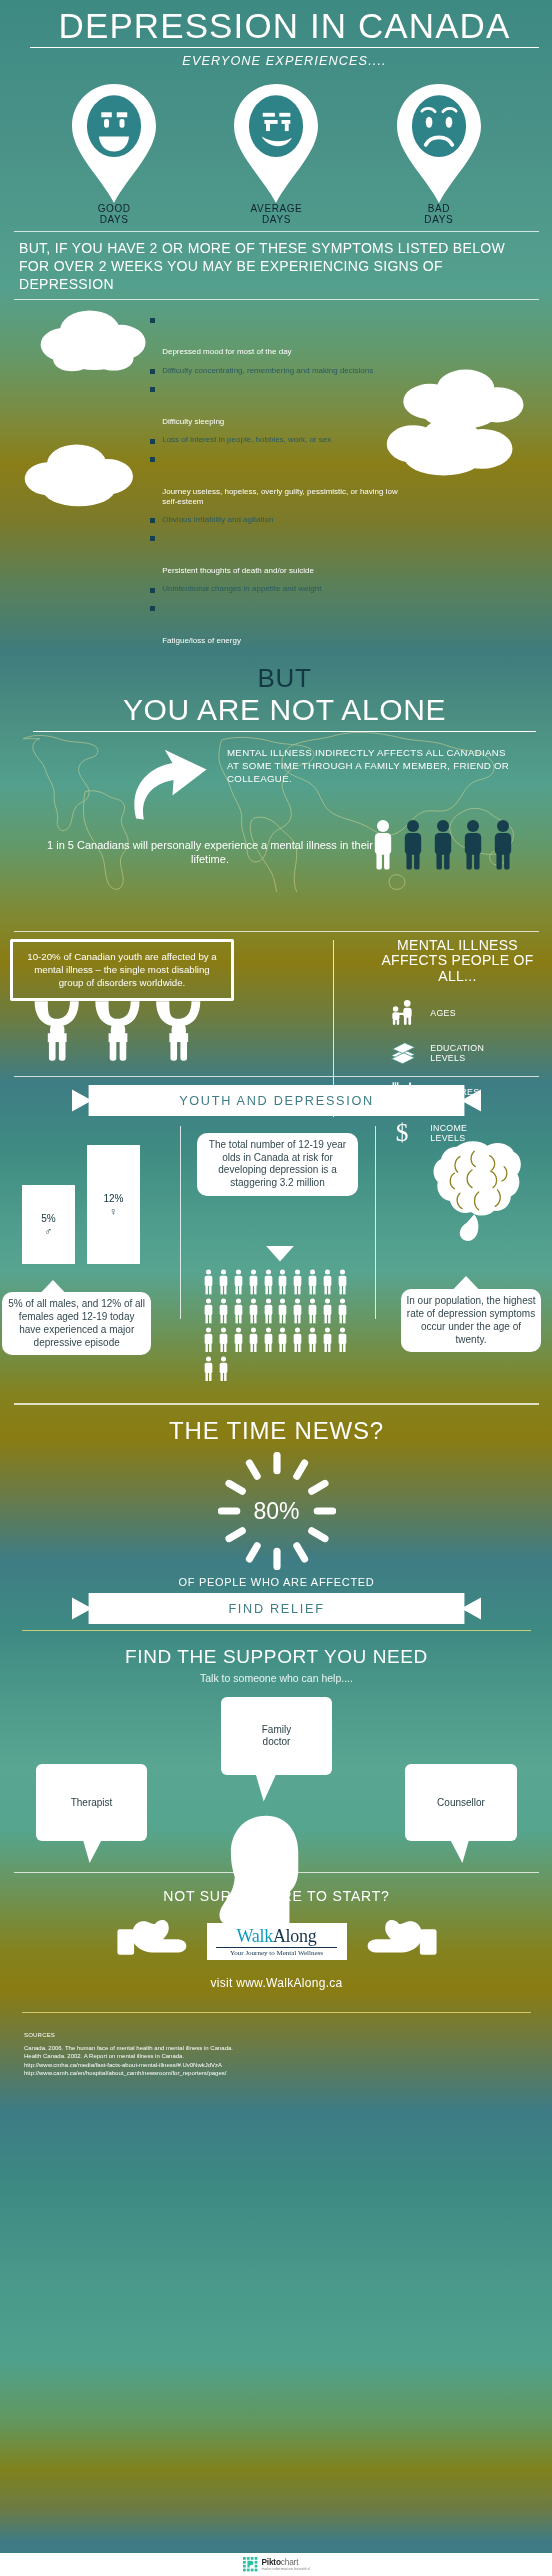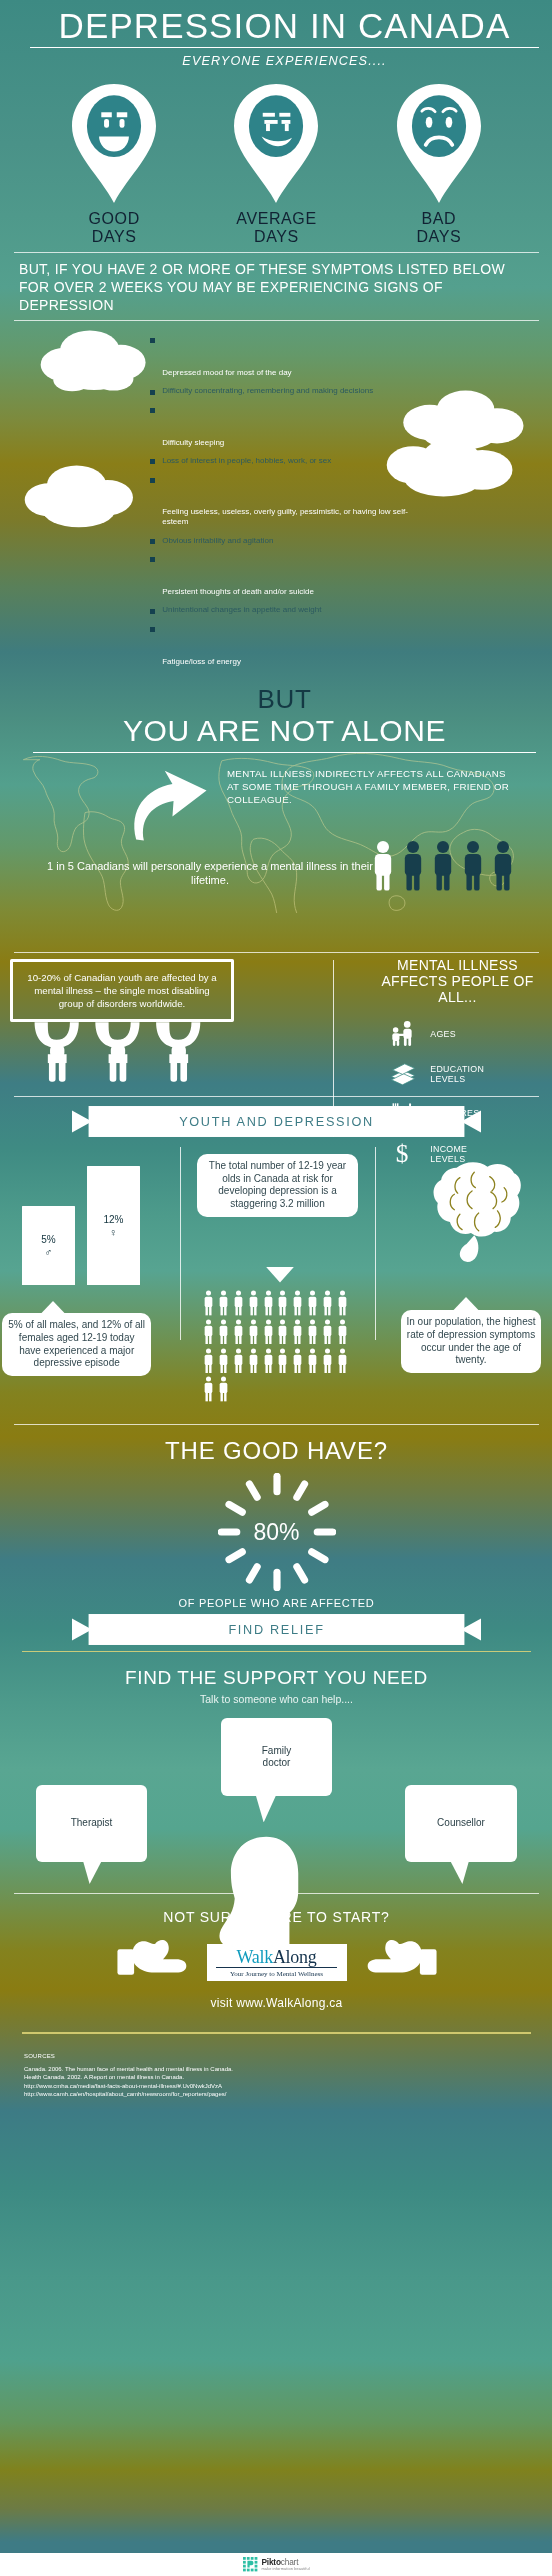--- a/index.html
+++ b/index.html
@@ -77,22 +77,22 @@
     padding-bottom:3.3px;
     font-style:italic;
   }
 
   
   .pins{ display:flex; justify-content:space-around; padding:12px 33px 0; }
   .pin-wrap{ width:111px; text-align:center; }
   .pin{ position:relative; width:84px; height:119px; margin:0 auto; }
   .pin svg{ display:block; }
   .pin-label{
-    font-size:16px; line-height:1.15; letter-spacing:0.6px;
-    color:#123; margin-top:7px;
+    font-size:10px; line-height:1.15; letter-spacing:0.6px;
+    color:#123; margin-top:0;
   }
 
   
   .sym-head{
     font-size:14px; line-height:1.28; letter-spacing:0.3px;
     text-align:left; padding:8px 19px 5px;
   }
   .sym-wrap{ position:relative; padding:14.4px 0 5.5px; min-height:182px; }
   .sym-list{ position:relative; z-index:3; margin-left:150px; width:260px; }
   .sym-item{ display:flex; align-items:flex-start; margin-bottom:8.3px; }
@@ -335,21 +335,21 @@
       <div class="sym-item">
         <span class="bullet"></span>
         <span class="sym-txt light">Difficulty sleeping</span>
       </div>
       <div class="sym-item">
         <span class="bullet"></span>
         <span class="sym-txt dark">Loss of interest in people, hobbies, work, or sex</span>
       </div>
       <div class="sym-item">
         <span class="bullet"></span>
-        <span class="sym-txt light">Feeling useless, useless, overly guilty, pessimistic, or having low self-esteem</span>
+        <span class="sym-txt light">Journey useless, hopeless, overly guilty, pessimistic, or having low self-esteem</span>
       </div>
       <div class="sym-item">
         <span class="bullet"></span>
         <span class="sym-txt dark">Obvious irritability and agitation</span>
       </div>
       <div class="sym-item">
         <span class="bullet"></span>
         <span class="sym-txt light">Persistent thoughts of death and/or suicide</span>
       </div>
       <div class="sym-item">
@@ -786,21 +786,21 @@
       <path d="M25 0l25 26H0z" fill="#fff"></path>
     </svg>
     <div class="callout" style="left:401px;top:173px;width:140px">
       <span>In our population, the highest rate of depression symptoms occur under the age of twenty.</span>
     </div>
   </div>
 
   <div class="hr-light"></div>
 
   <div style="padding-top:12px">
-    <div class="gn-title">THE GOOD HAVE?</div>
+    <div class="gn-title">THE TIME NEWS?</div>
 
     <div class="dial">
       <svg width="118" height="118" viewBox="0 0 214 214">
         <g stroke="#fff" stroke-width="13" stroke-linecap="round">
           <line x1="107" y1="6" x2="107" y2="34"></line>
           <line x1="157" y1="20" x2="143" y2="44"></line>
           <line x1="194" y1="57" x2="170" y2="71"></line>
           <line x1="208" y1="107" x2="180" y2="107"></line>
           <line x1="194" y1="157" x2="170" y2="143"></line>
           <line x1="157" y1="194" x2="143" y2="170"></line>

